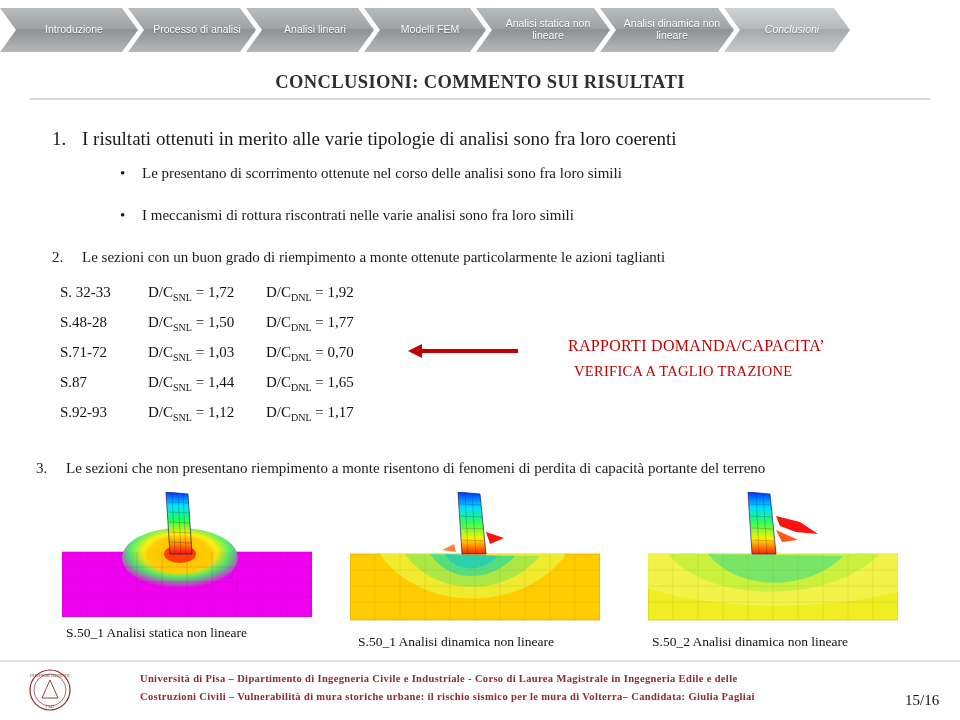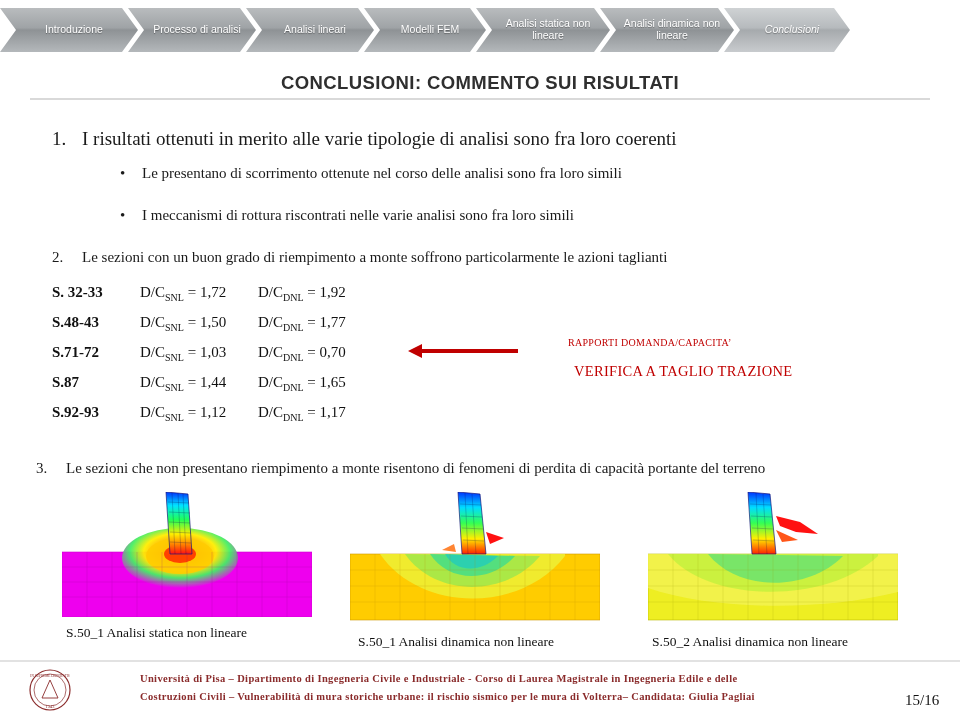--- a/index.html
+++ b/index.html
@@ -38,21 +38,21 @@
     clip-path:polygon(0 0, calc(100% - 16px) 0, 100% 50%, calc(100% - 16px) 100%, 0 100%, 16px 50%);
   }
   .chev.active{
     background:linear-gradient(to bottom,#cfd2d4 0%,#b6babd 45%,#a6aaad 50%,#c8cbce 100%);
     font-style:italic;
   }
 
   
   .title{
     position:absolute;left:0;top:72px;width:960px;text-align:center;
-    font-family:Liberation Sans, sans-serif;
+    font-family:Liberation Serif, serif;
     font-weight:bold;font-size:18.5px;color:#2f2f2f;
     letter-spacing:.4px;
   }
   .title-rule{
     position:absolute;left:30px;top:98px;width:900px;height:2px;
     background:#d9d9d9;
   }
 
   
   .p1{position:absolute;left:52px;top:128px;font-size:19px;color:#1a1a1a;}
@@ -62,34 +62,34 @@
   .b1{left:120px;top:165px;}
   .b2{left:120px;top:207px;}
   .p2{position:absolute;left:52px;top:249px;font-size:15px;color:#1a1a1a;}
   .p2 .num{display:inline-block;width:30px;}
   .p3{position:absolute;left:36px;top:460px;font-size:15px;color:#1a1a1a;}
   .p3 .num{display:inline-block;width:30px;}
 
   
   .ratios{position:absolute;left:52px;top:284px;font-size:15px;color:#111;}
   .rrow{display:flex;align-items:baseline;height:30px;}
-  .rsec{width:88px;font-weight:bold;}
+  .rsec{width:88px;font-weight:normal;margin-left:8px;}
   .rsnl{width:118px;}
   .rdnl{width:120px;}
   sub{font-size:10px;}
 
   
   .arrow-wrap{position:absolute;left:408px;top:344px;width:110px;height:14px;}
   .arrow-line{position:absolute;left:12px;top:5px;width:98px;height:4px;background:#c00000;}
   .arrow-head{
     position:absolute;left:0;top:0;width:0;height:0;
     border-top:7px solid transparent;border-bottom:7px solid transparent;
     border-right:14px solid #c00000;
   }
-  .red1{position:absolute;left:568px;top:337px;font-size:10px;color:#c00000;letter-spacing:.3px;}
+  .red1{position:absolute;left:568px;top:337px;font-size:16px;color:#c00000;letter-spacing:.3px;}
   .red2{position:absolute;left:574px;top:363px;font-size:14.5px;color:#c00000;letter-spacing:.3px;}
 
   
   .fig{position:absolute;}
   .fig-caption{position:absolute;font-size:13.5px;color:#111;}
 
   
   .footer-rule{position:absolute;left:0;top:660px;width:960px;height:2px;background:#e2e2e2;}
   .footer{
     position:absolute;left:92px;top:670px;width:830px;
@@ -139,31 +139,31 @@
 
 <div class="bullet b1">
   <span class="dot">•</span><span>Le presentano di scorrimento ottenute nel corso delle analisi sono fra loro simili</span>
 </div>
 
 <div class="bullet b2">
   <span class="dot">•</span><span>I meccanismi di rottura riscontrati nelle varie analisi sono fra loro simili</span>
 </div>
 
 <div class="p2">
-  <span class="num">2.</span><span>Le sezioni con un buon grado di riempimento a monte soffrono particolarmente le azioni taglianti</span>
+  <span class="num">2.</span><span>Le sezioni con un buon grado di riempimento a monte ottenute particolarmente le azioni taglianti</span>
 </div>
 
 <div class="ratios">
   <div class="rrow">
     <span class="rsec">S. 32-33</span>
     <span class="rsnl"><span>D/C</span><sub>SNL</sub><span> = </span><span>1,72</span></span>
     <span class="rdnl"><span>D/C</span><sub>DNL</sub><span> = </span><span>1,92</span></span>
   </div>
   <div class="rrow">
-    <span class="rsec">S.48-43</span>
+    <span class="rsec">S.48-28</span>
     <span class="rsnl"><span>D/C</span><sub>SNL</sub><span> = </span><span>1,50</span></span>
     <span class="rdnl"><span>D/C</span><sub>DNL</sub><span> = </span><span>1,77</span></span>
   </div>
   <div class="rrow">
     <span class="rsec">S.71-72</span>
     <span class="rsnl"><span>D/C</span><sub>SNL</sub><span> = </span><span>1,03</span></span>
     <span class="rdnl"><span>D/C</span><sub>DNL</sub><span> = </span><span>0,70</span></span>
   </div>
   <div class="rrow">
     <span class="rsec">S.87</span>

